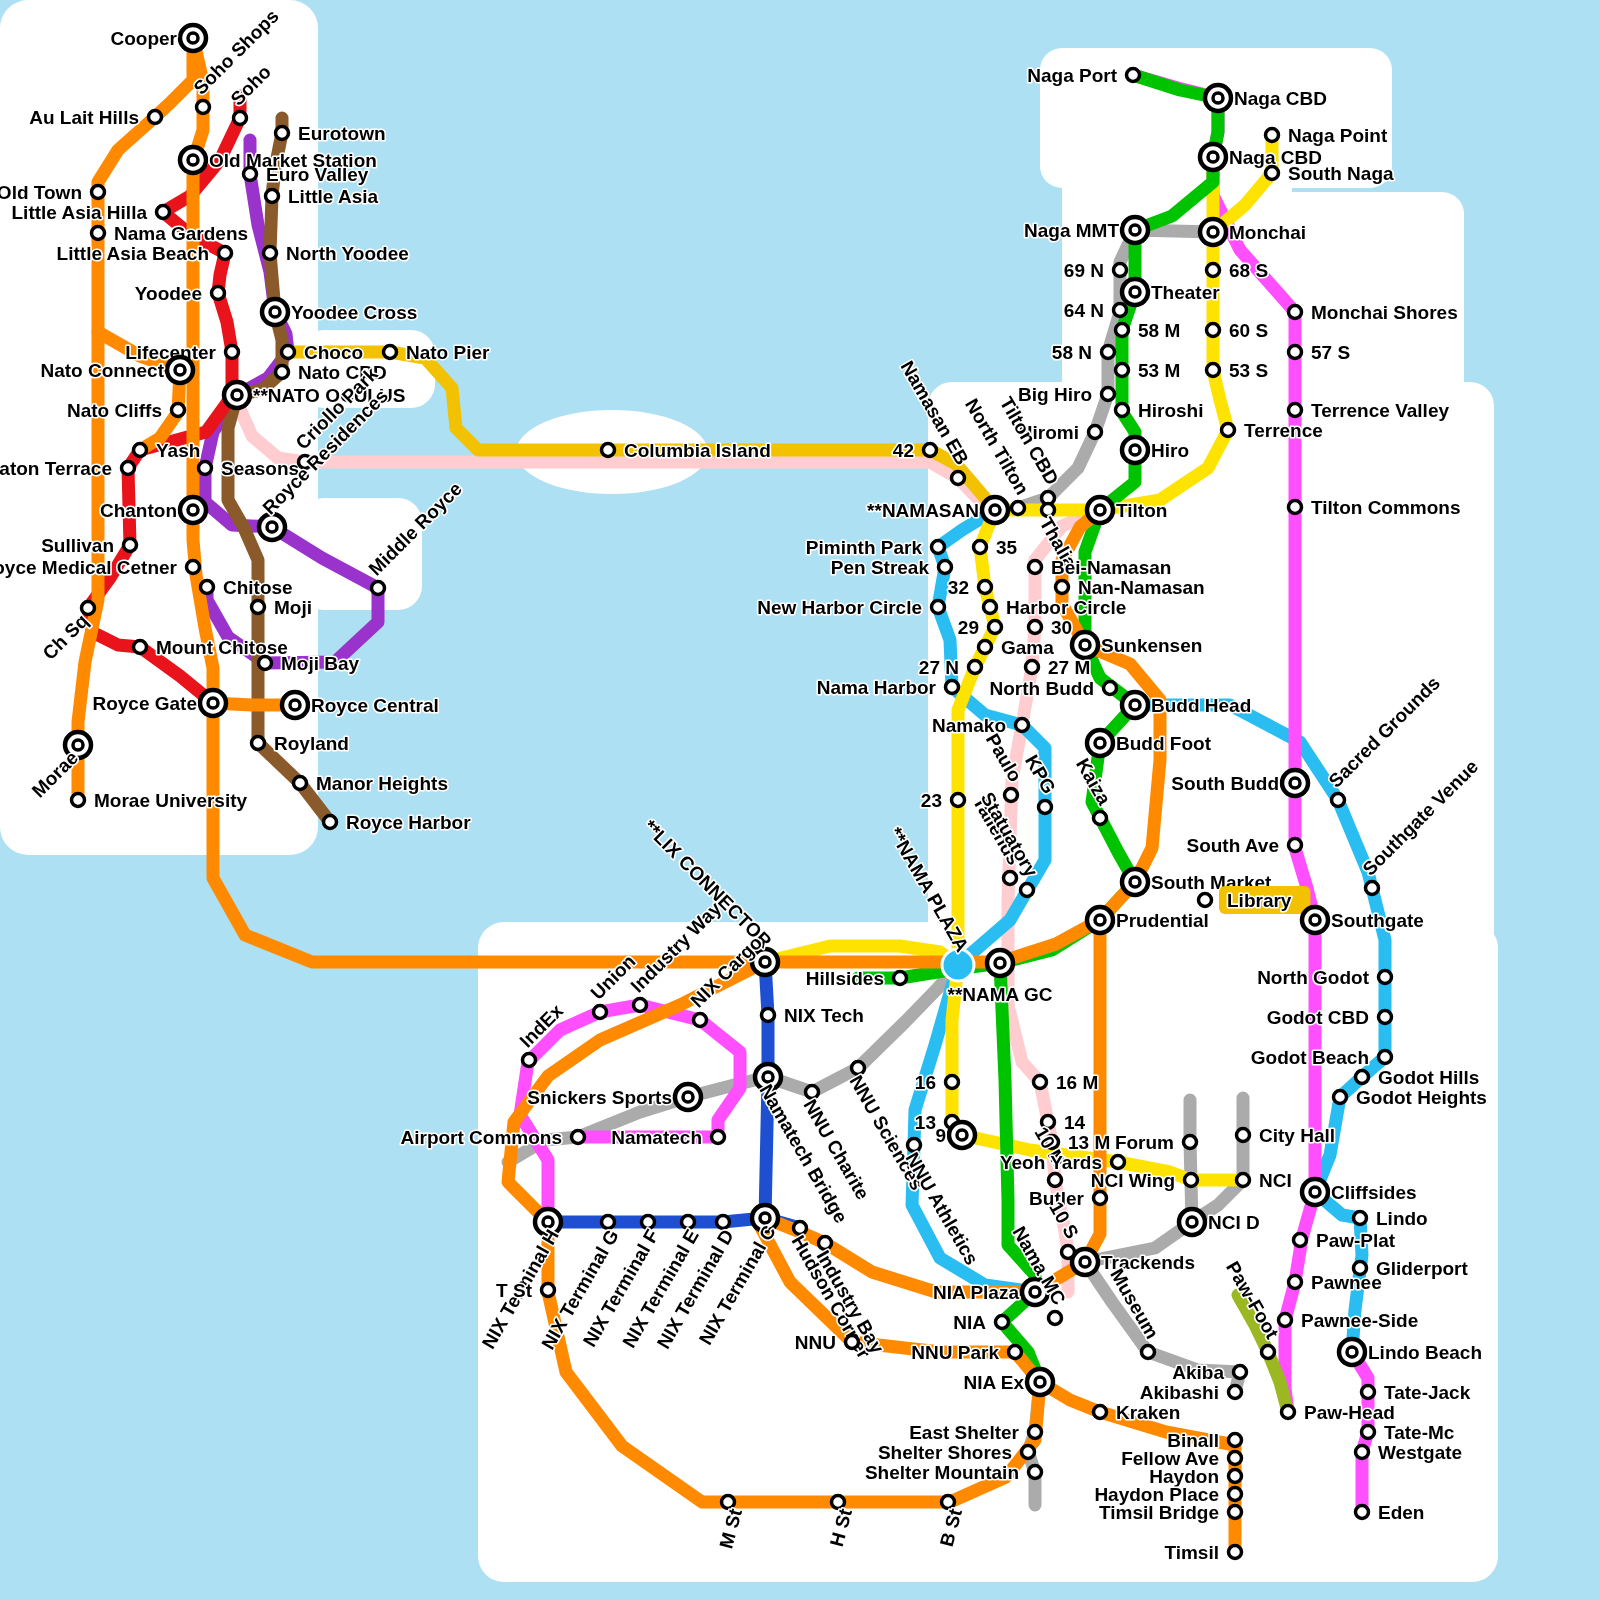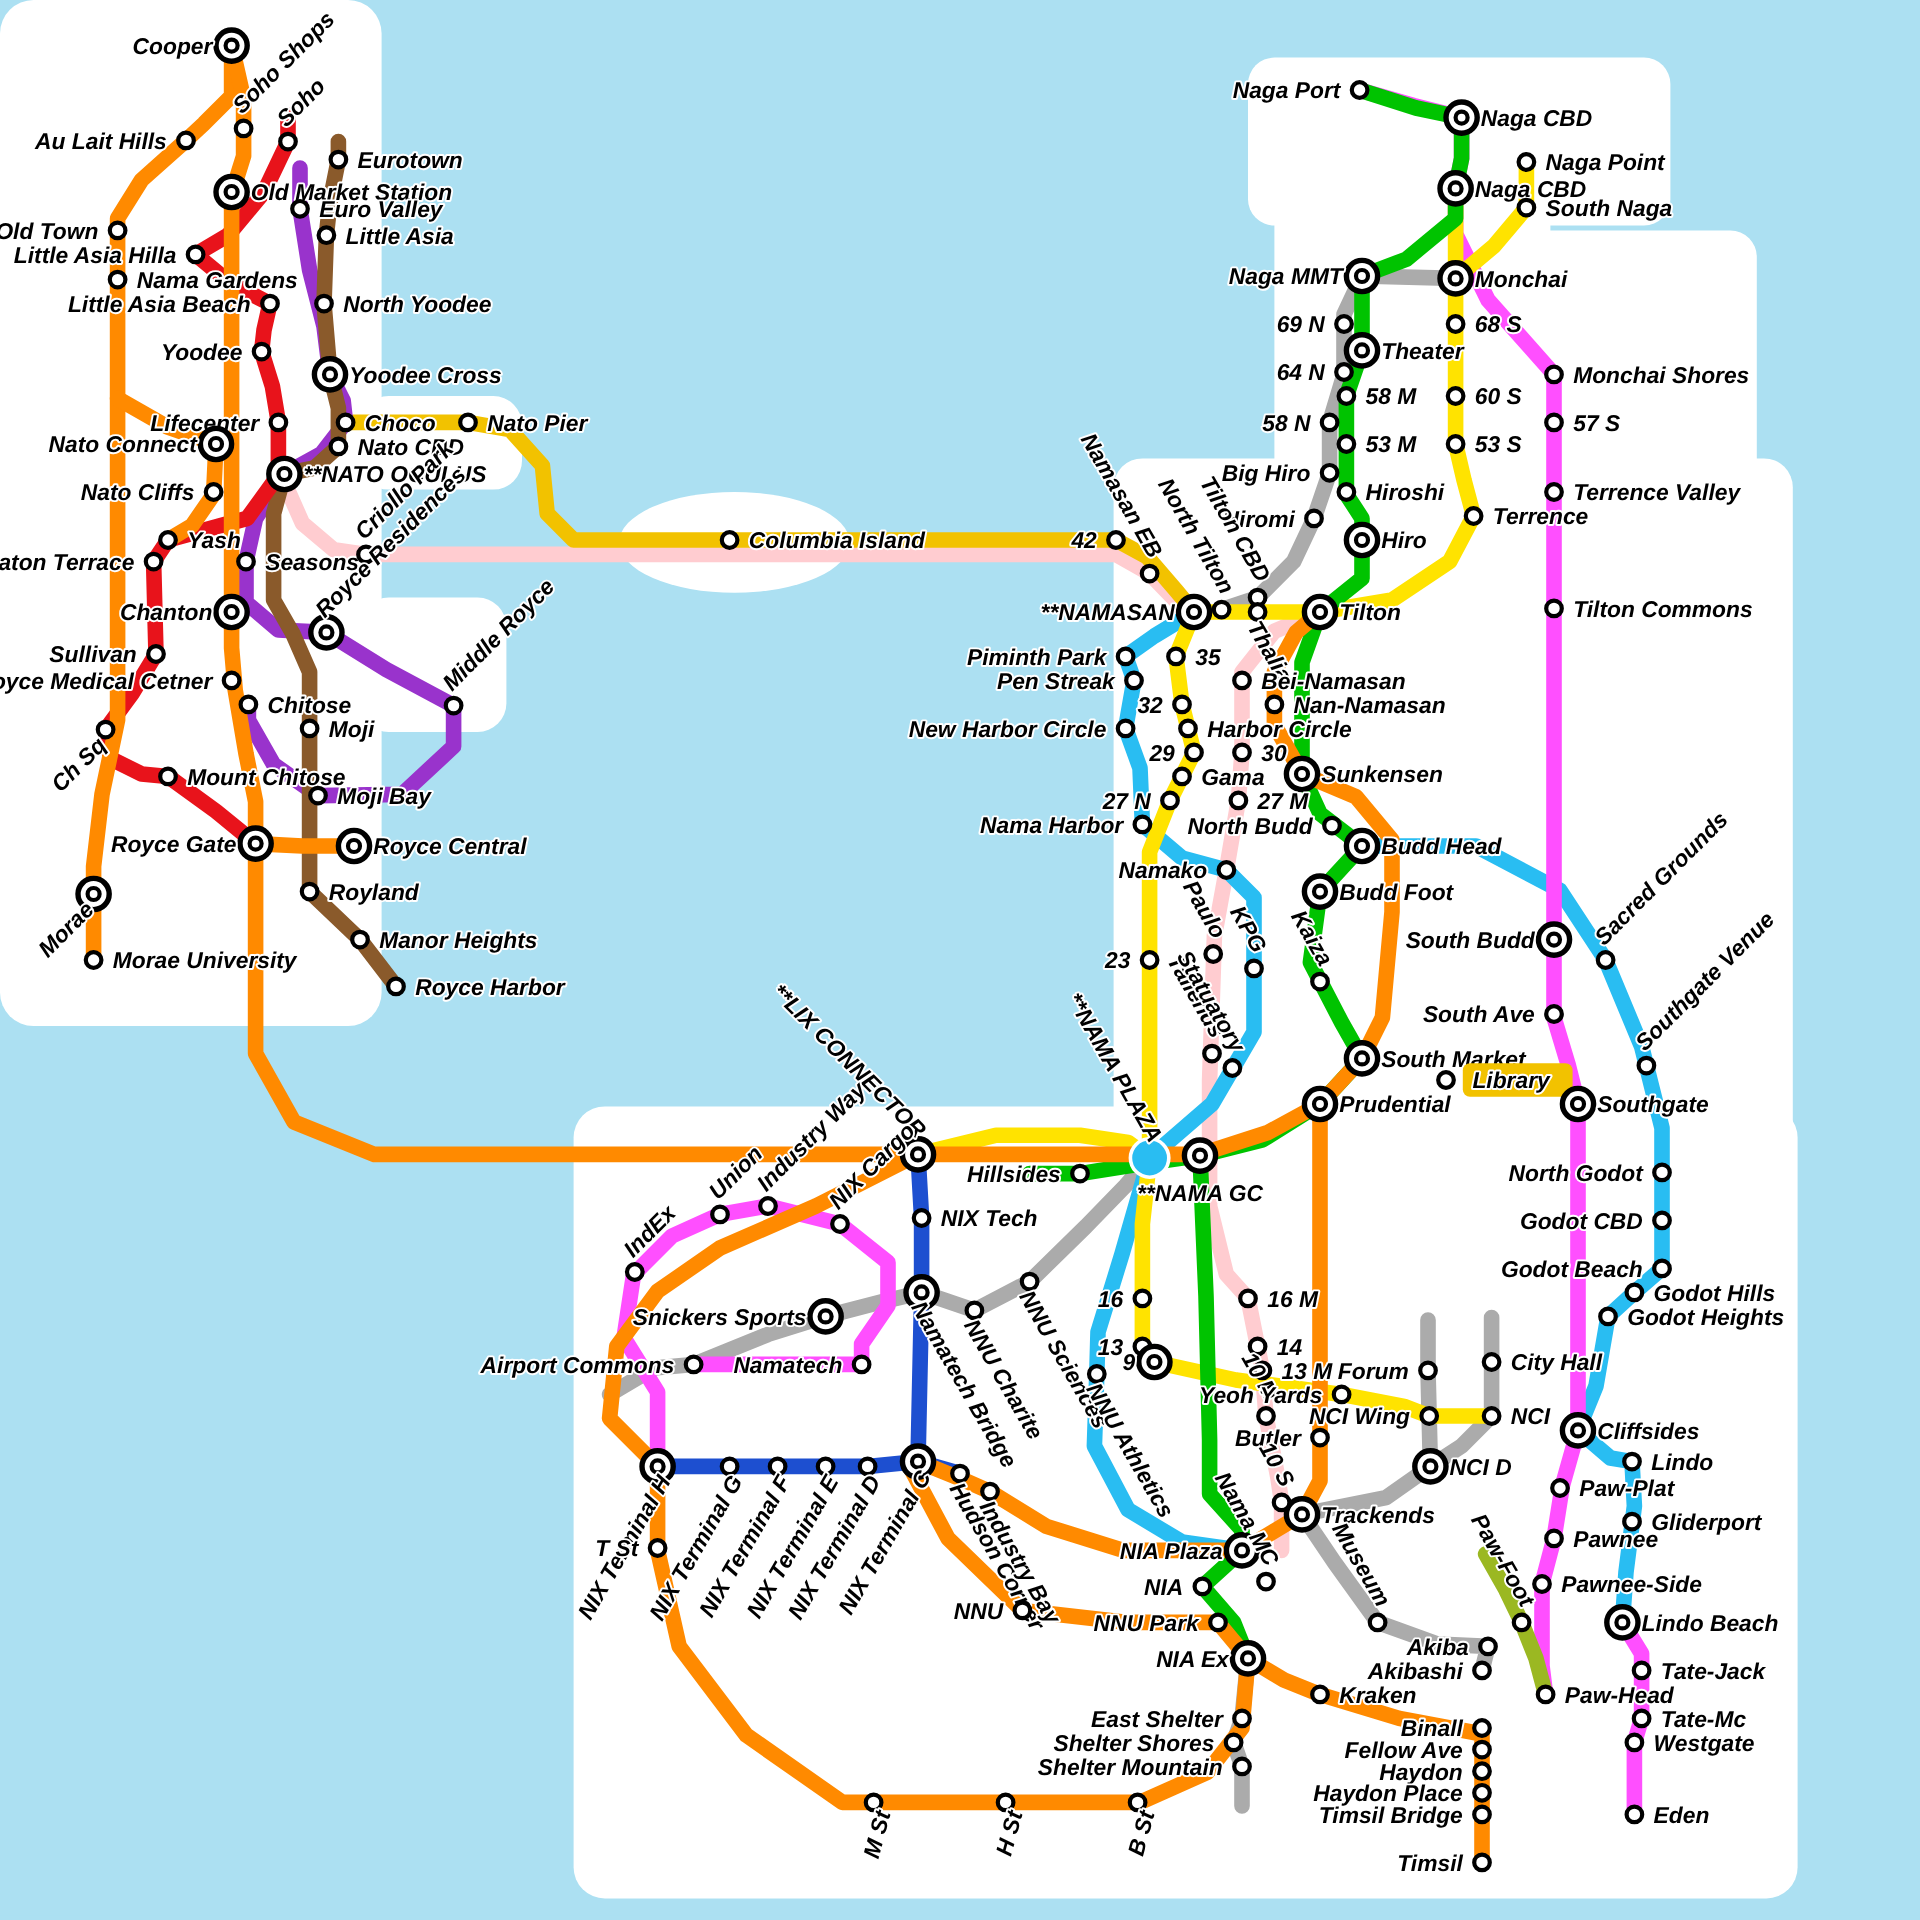--- a/index.html
+++ b/index.html
@@ -1,17 +1,17 @@
 <!DOCTYPE html>
 <html><head>
 <meta charset="utf-8">
 <style>
   html,body{margin:0;padding:0;background:#ace0f2;}
   .map-wrap{position:relative;width:1600px;height:1596px;overflow:hidden;
-    font-family:"Liberation Sans",sans-serif;font-style:italic;}
+    font-family:"Liberation Sans",sans-serif;}
   svg{display:block;}
   .stn-label{font-family:"Liberation Sans","DejaVu Sans",sans-serif;
     font-weight:bold;font-size:19px;fill:#000;
     paint-order:stroke;stroke:#ffffff;stroke-width:3.2px;stroke-linejoin:round;}
   .rail{fill:none;stroke-linecap:round;stroke-linejoin:round;}
 </style>
 </head>
 <body>
 
 <div class="map-wrap">

